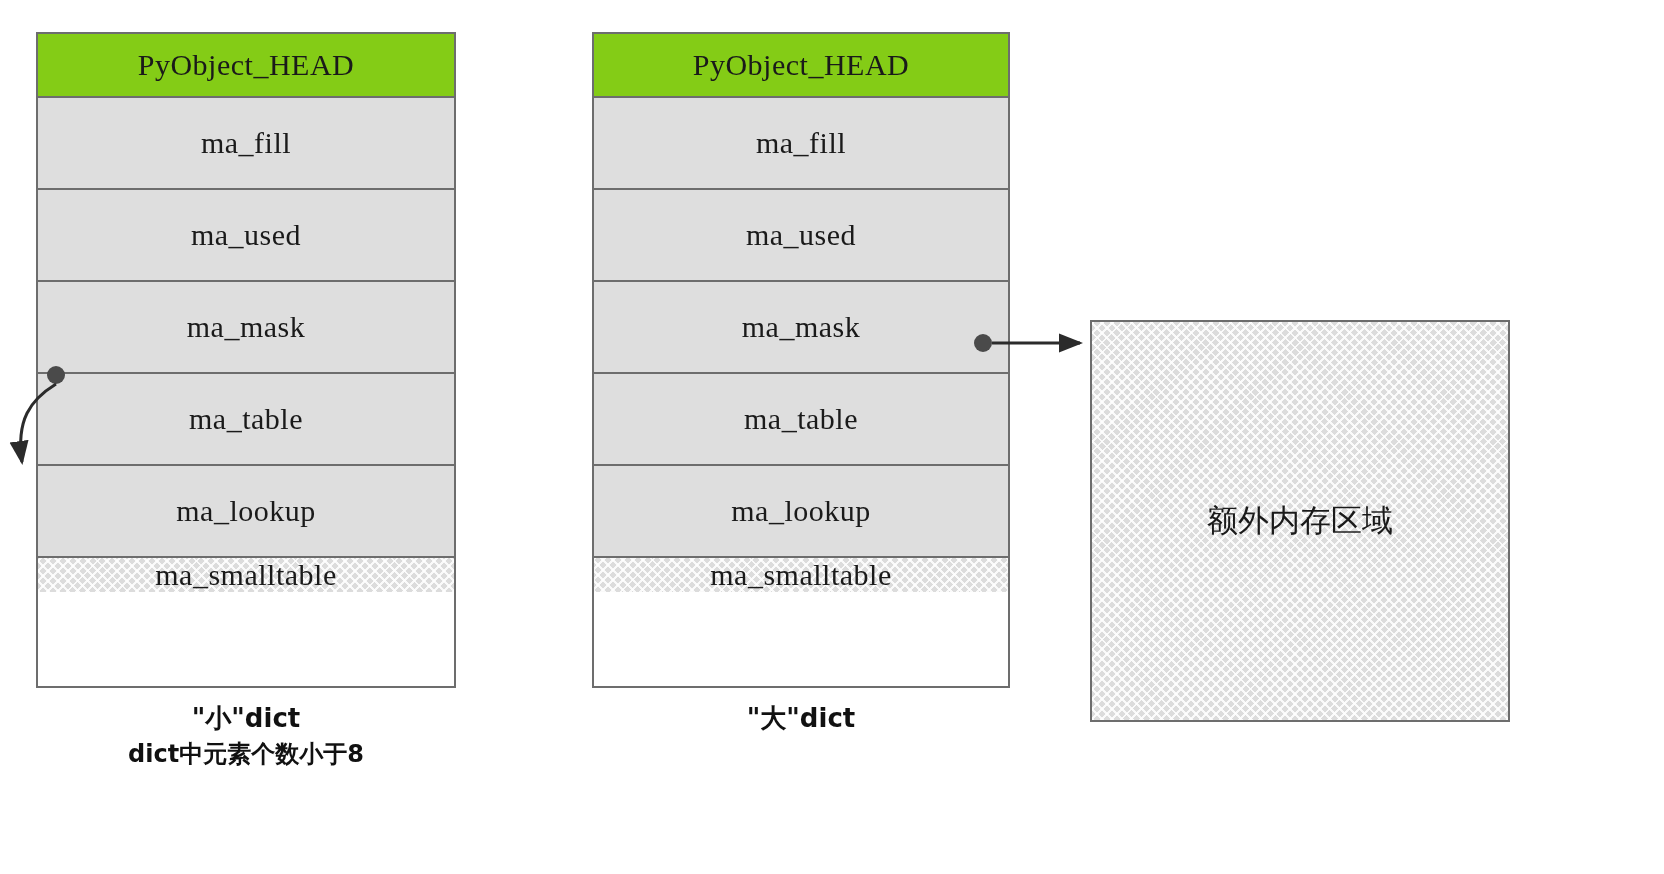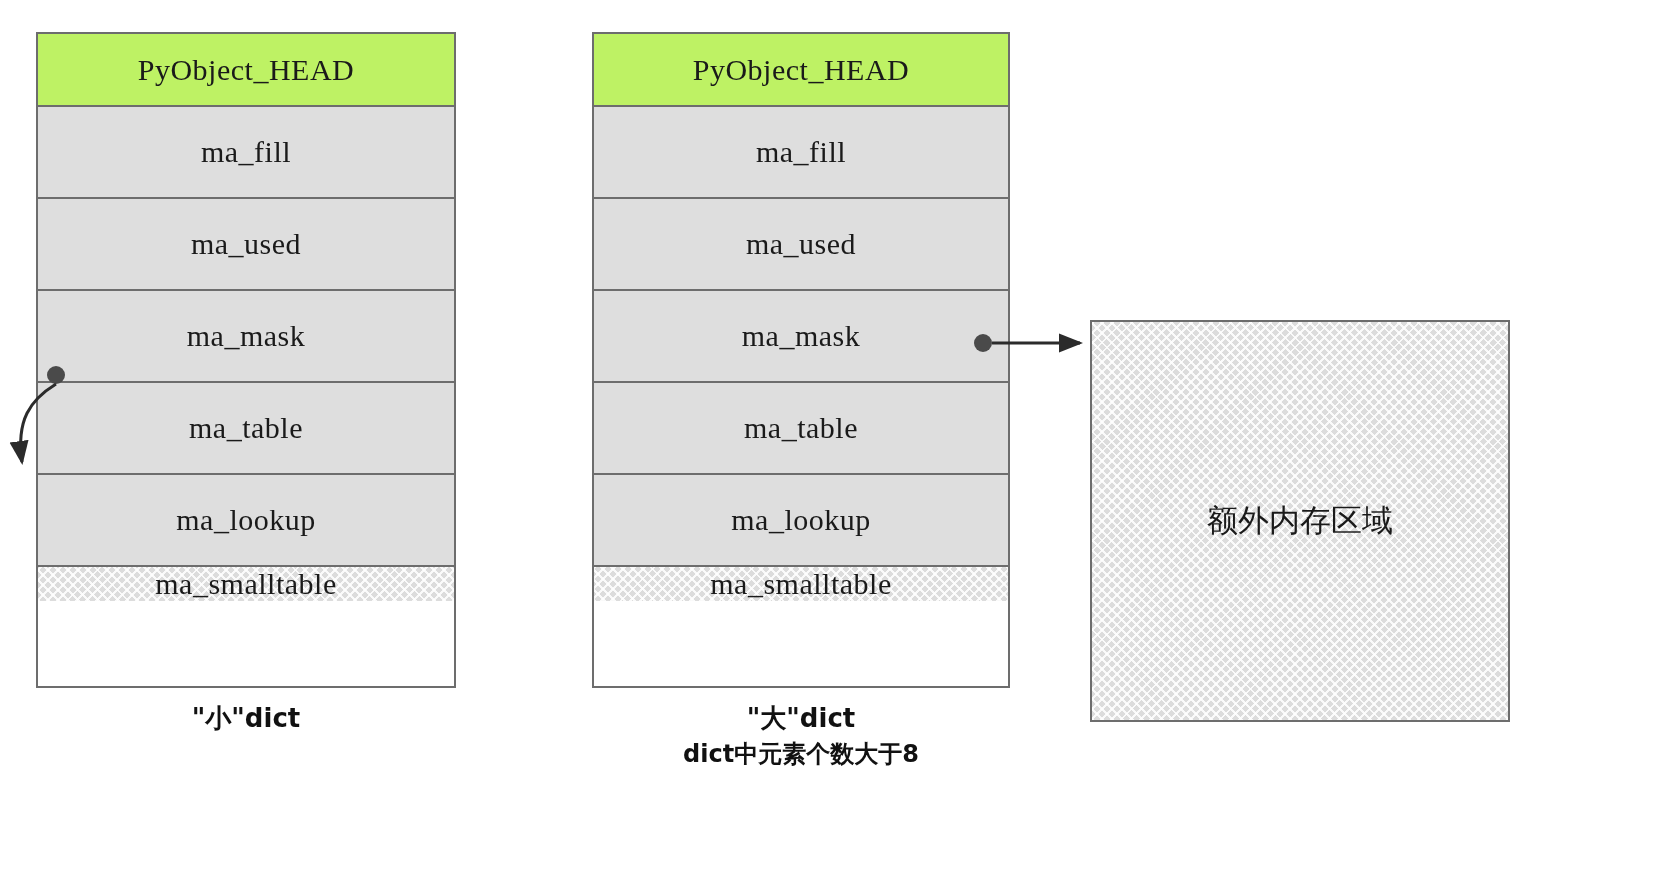--- a/index.html
+++ b/index.html
@@ -33,22 +33,22 @@
     box-sizing: border-box;
     border-bottom: 2px solid #6d6d6d;
     display: flex;
     align-items: center;
     justify-content: center;
     font-size: 30px;
     color: #1a1a1a;
     letter-spacing: 0.5px;
   }
   .row.head {
-    background: #bef264;
-    height: 73px;
+    background: #84cc16;
+    height: 64px;
   }
   .row.field {
     background: #dedede;
     height: 92px;
   }
   .row.smalltable {
     border-bottom: none;
     flex: 1 1 auto;
     background-color: #dcdcdc;
     background-image:
@@ -113,35 +113,35 @@
     <div class="row field">ma_fill</div>
     <div class="row field">ma_used</div>
     <div class="row field">ma_mask</div>
     <div class="row field">ma_table</div>
     <div class="row field">ma_lookup</div>
     <div class="row smalltable">ma_smalltable</div>
   </div>
 
   <div class="caption" style="left:36px; top:700px; width:420px;">
     <div class="line1">"小"dict</div>
+    <div class="line2">dict中元素个数小于8</div>
   </div>
 
   <div class="struct" id="large-struct" style="left:592px; top:32px; width:418px; height:656px;">
     <div class="row head">PyObject_HEAD</div>
     <div class="row field">ma_fill</div>
     <div class="row field">ma_used</div>
     <div class="row field">ma_mask</div>
     <div class="row field">ma_table</div>
     <div class="row field">ma_lookup</div>
     <div class="row smalltable">ma_smalltable</div>
   </div>
 
   <div class="caption" style="left:592px; top:700px; width:418px;">
     <div class="line1">"大"dict</div>
-    <div class="line2">dict中元素个数大于8</div>
   </div>
 
   <div class="extra-block" style="left:1090px; top:320px; width:420px; height:402px;">
     <span class="extra-label">额外内存区域</span>
   </div>
 
   <svg id="arrows" viewBox="0 0 1664 874">
     <defs>
       <marker id="arrowhead" markerWidth="9" markerHeight="9" refX="7" refY="3.2" orient="auto" markerUnits="strokeWidth">
         <path d="M0,0 L8,3.2 L0,6.4 z" fill="#2b2b2b"></path>

